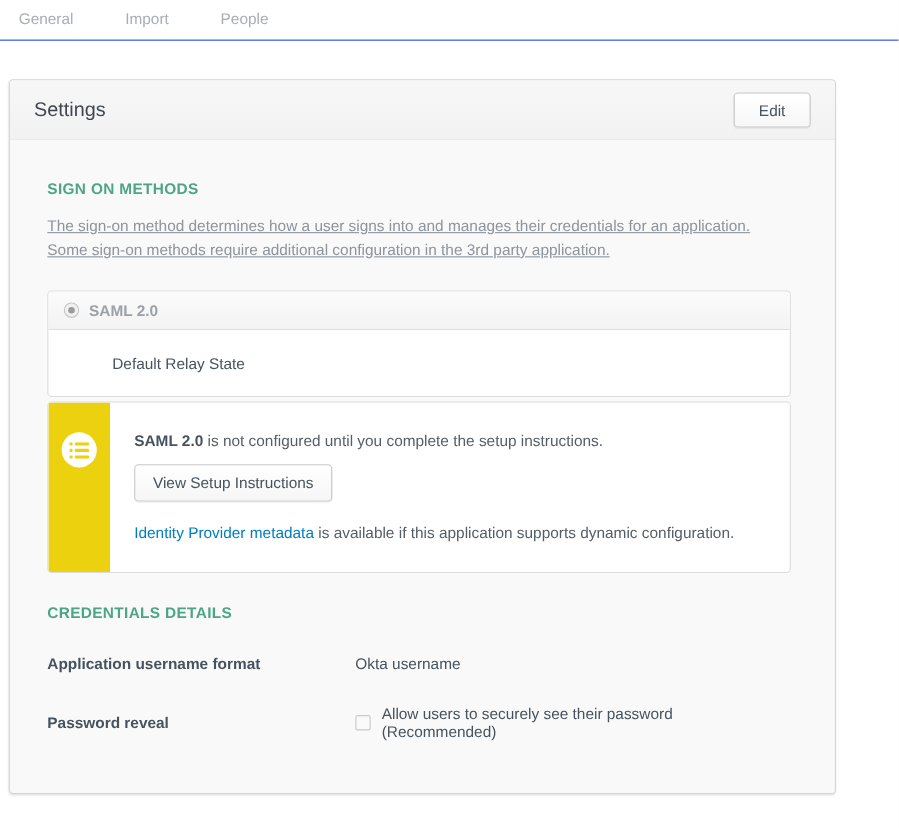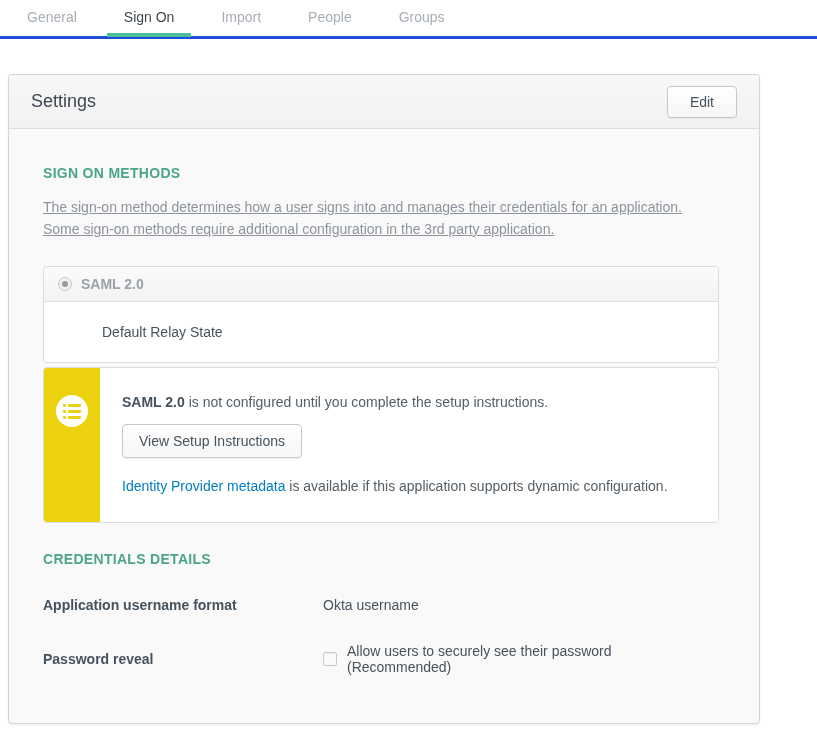--- a/index.html
+++ b/index.html
@@ -6,22 +6,21 @@
   body{
     width:817px;height:753px;
     background:#ffffff;
     font-family:"Liberation Sans",sans-serif;
     color:#46535e;
     overflow:hidden;
   }
   
   .tabs{
     display:flex;
-    padding-left:10px;
-    border-bottom:3px solid #1d4ed8;
+    border-bottom:1px solid #1d4ed8;
   }
   .tab{
     font-size:14px;
     color:#a7aeb4;
     padding:9px 17px 11px;
     margin-right:13px;
     cursor:pointer;
     white-space:nowrap;
   }
   .tab.active{
@@ -193,24 +192,22 @@
     box-shadow:inset 0 1px 1px rgba(0,0,0,0.05);
     margin-right:10px;
     cursor:pointer;
   }
 </style>
 </head>
 <body>
 
 <div class="tabs">
   <div class="tab">General</div>
-  <div class="tab active">Sign On</div>
   <div class="tab">Import</div>
   <div class="tab">People</div>
-  <div class="tab">Groups</div>
 </div>
 
 <div class="panel">
   <div class="panel-header">
     <div class="panel-title">Settings</div>
     <button class="btn">Edit</button>
   </div>
 
   <div class="panel-body">
 

